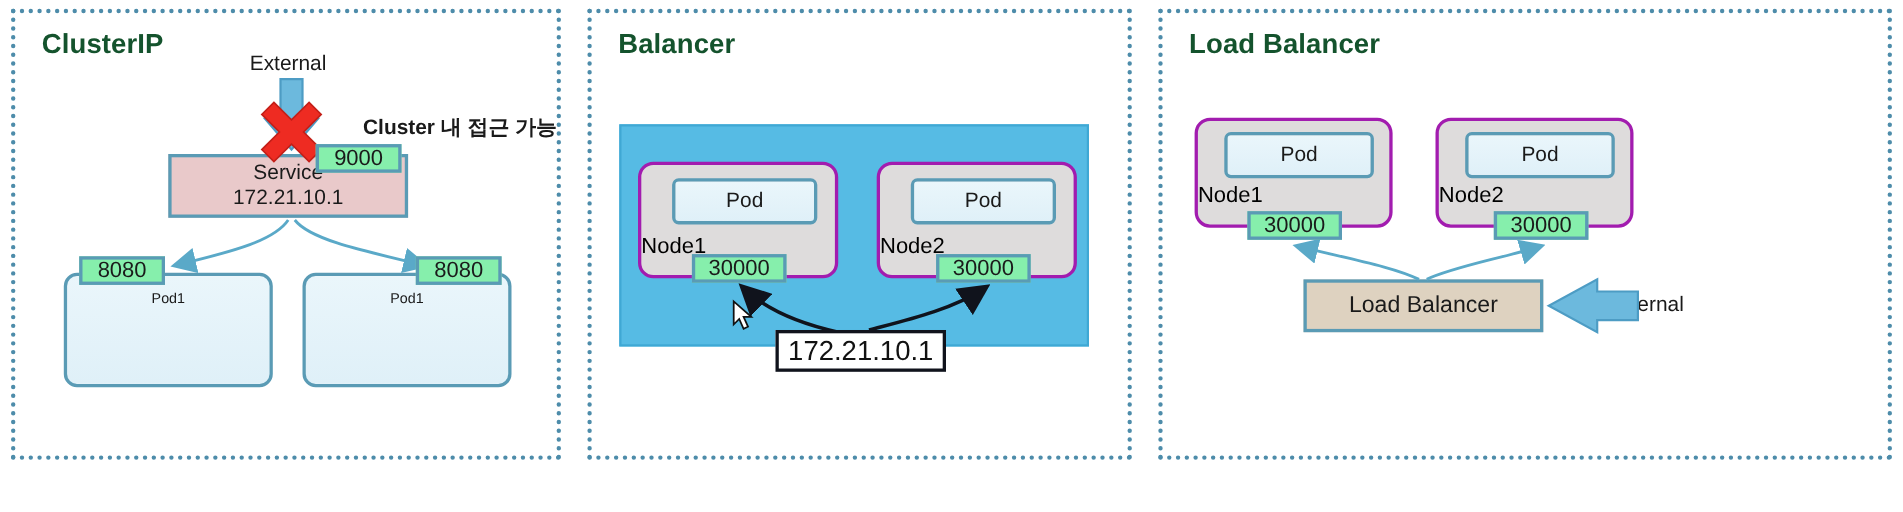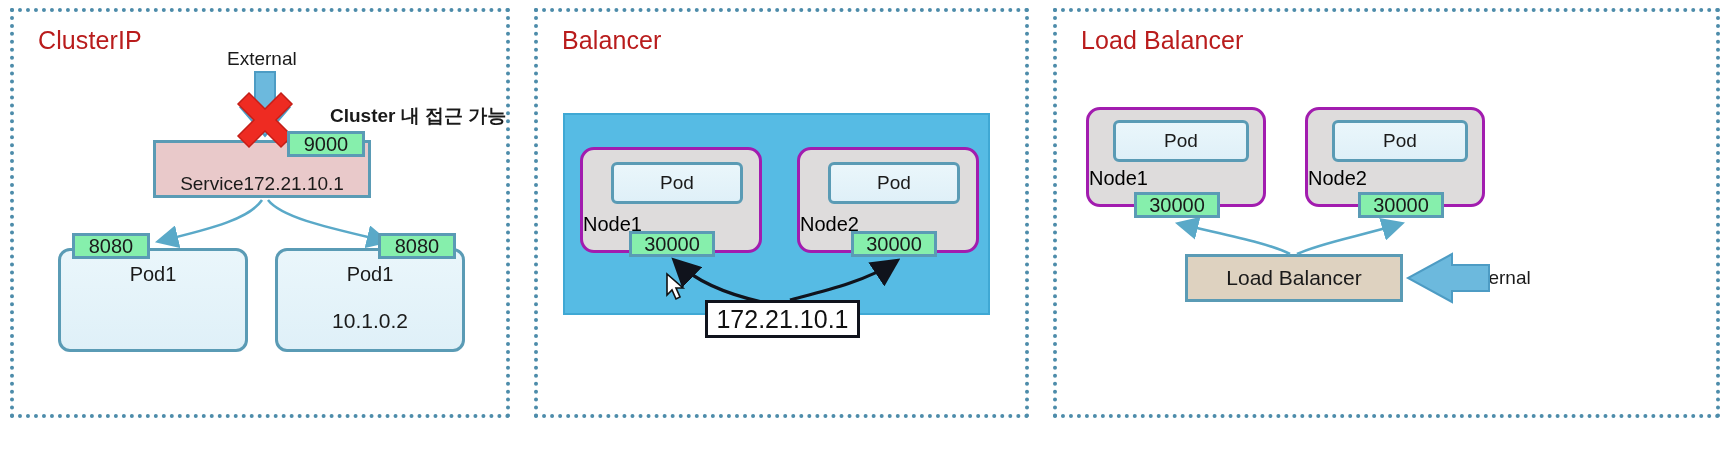--- a/index.html
+++ b/index.html
@@ -16,43 +16,43 @@
     border:4px dotted #4d8caa;
     background:#ffffff;
     box-sizing:border-box;
   }
   #panel-clusterip{left:10px;  top:8px;  width:500px;  height:410px;}
   #panel-nodeport{ left:534px; top:8px;  width:495px;  height:410px;}
   #panel-loadbal{  left:1053px;top:8px;  width:667px;  height:410px;}
 
   .panel-title{
     position:absolute;left:24px;top:14px;
-    font-size:25px;font-weight:400;color:#b91c1c;
+    font-size:25px;font-weight:700;color:#14532d;
     letter-spacing:.1px;white-space:nowrap;
   }
 
   
   .box{position:absolute;box-sizing:border-box;}
 
   .service-box{
     background:#e9c9ca;
     border:3px solid #5a9bb5;
-    display:flex;flex-direction:row;
-    align-items:flex-end;justify-content:center;
+    display:flex;flex-direction:column;
+    align-items:center;justify-content:center;
     font-size:19px;color:#1a1a1a;line-height:1.18;
   }
 
   .pod-box{
     background:linear-gradient(#eaf6fb,#dff0f8);
     border:3px solid #5a9bb5;
     border-radius:12px;
   }
   .pod-box .pod-name{
     position:absolute;left:0;right:0;top:12px;text-align:center;
-    font-size:20px;color:#1a1a1a;
+    font-size:13px;color:#1a1a1a;
   }
   .pod-box .pod-ip{
     position:absolute;left:0;right:0;top:58px;text-align:center;
     font-size:21px;color:#1a1a1a;
   }
 
   .port-badge{
     position:absolute;box-sizing:border-box;
     background:#86efac;
     border:3px solid #5a9bb5;
@@ -127,21 +127,20 @@
   </div>
   <div class="port-badge" style="left:287px;top:131px;width:78px;height:26px;">9000</div>
 
   <div class="box pod-box" style="left:58px;top:248px;width:190px;height:104px;">
     <div class="pod-name">Pod1</div>
   </div>
   <div class="port-badge" style="left:72px;top:233px;width:78px;height:26px;">8080</div>
 
   <div class="box pod-box" style="left:275px;top:248px;width:190px;height:104px;">
     <div class="pod-name">Pod1</div>
-    <div class="pod-ip">10.1.0.2</div>
   </div>
   <div class="port-badge" style="left:378px;top:233px;width:78px;height:26px;">8080</div>
 
   <div class="panel" id="panel-nodeport">
     <div class="panel-title">Balancer</div>
   </div>
 
   <div class="box cluster-blue" style="left:563px;top:113px;width:427px;height:202px;"></div>
 
   <div class="box node-box" style="left:580px;top:147px;width:182px;height:106px;">

